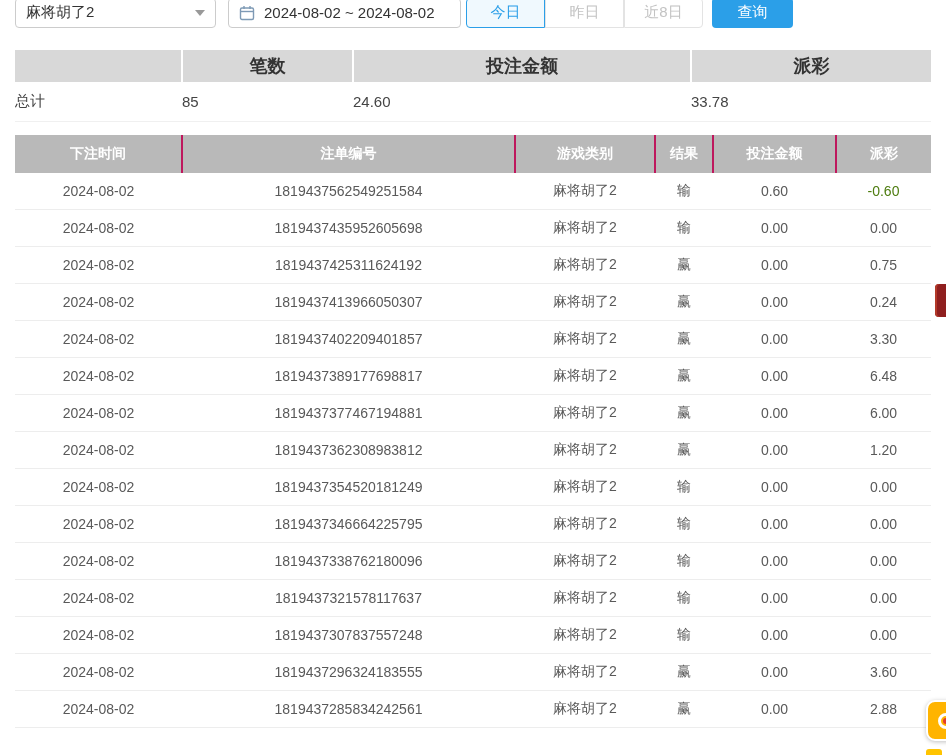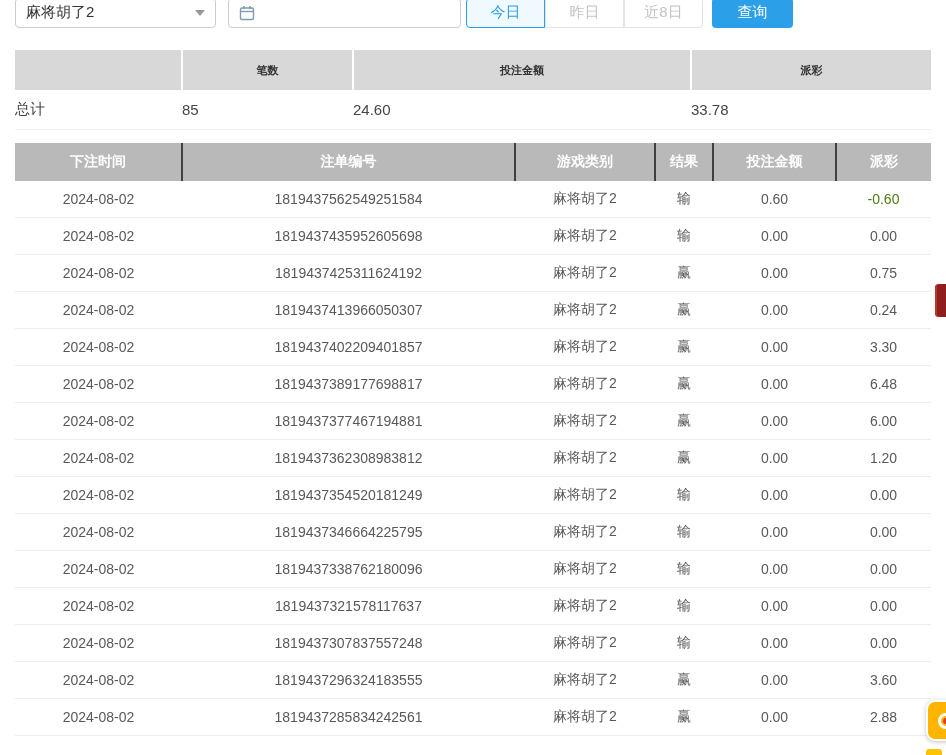--- a/index.html
+++ b/index.html
@@ -67,24 +67,24 @@
     cursor: pointer;
   }
 
   
   table { border-collapse: collapse; table-layout: fixed; }
   .summary {
     width: 916px;
     margin: 22px 15px 0 15px;
   }
   .summary th {
-    height: 40px;
+    height: 32px;
     background: #d8d8d8;
     color: #333;
-    font-size: 11px;
+    font-size: 18px;
     font-weight: bold;
     border-right: 2px solid #fff;
     text-align: center;
   }
   .summary th:last-child { border-right: none; }
   .summary td {
     height: 39px;
     background: #fff;
     color: #444;
     font-size: 15px;
@@ -96,21 +96,21 @@
     width: 916px;
     margin: 13px 15px 0 15px;
   }
   .bets thead th {
     height: 38px;
     background: #b9b9b9;
     color: #fff;
     font-size: 14px;
     font-weight: bold;
     text-align: center;
-    border-right: 2px solid #404040;
+    border-right: 2px solid #be185d;
   }
   .bets thead th:last-child { border-right: none; }
   .bets tbody td {
     height: 37px;
     font-size: 14px;
     color: #595959;
     text-align: center;
     border-bottom: 1px solid #ededed;
     background: #fff;
     white-space: nowrap;
@@ -172,20 +172,21 @@
     <span class="caret"></span>
   </div>
 
   <div class="date-box">
     <svg width="16" height="16" viewBox="0 0 16 16">
       <rect x="1.5" y="3" width="13" height="11.5" rx="1.5" fill="none" stroke="#7e9ab5" stroke-width="1.4"></rect>
       <line x1="1.5" y1="6.5" x2="14.5" y2="6.5" stroke="#7e9ab5" stroke-width="1.4"></line>
       <line x1="5" y1="1" x2="5" y2="4" stroke="#7e9ab5" stroke-width="1.4"></line>
       <line x1="11" y1="1" x2="11" y2="4" stroke="#7e9ab5" stroke-width="1.4"></line>
     </svg>
+    <span>2024-08-02 ~ 2024-08-02</span>
   </div>
 
   <button class="quick-btn first active">今日</button>
   <button class="quick-btn">昨日</button>
   <button class="quick-btn last">近8日</button>
 
   <button class="search-btn">查询</button>
 </div>
 
 <table class="summary">

